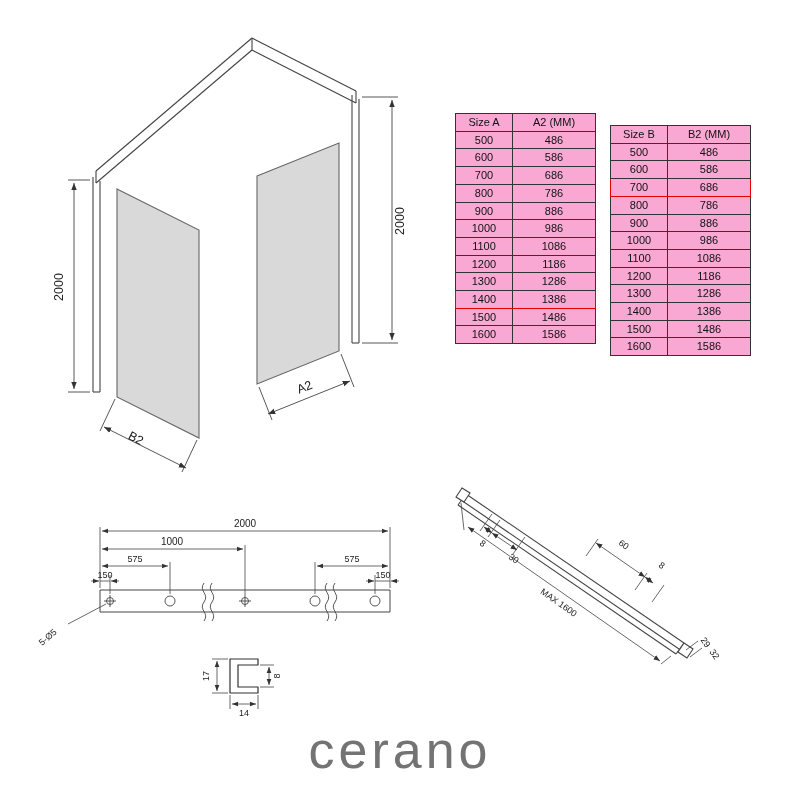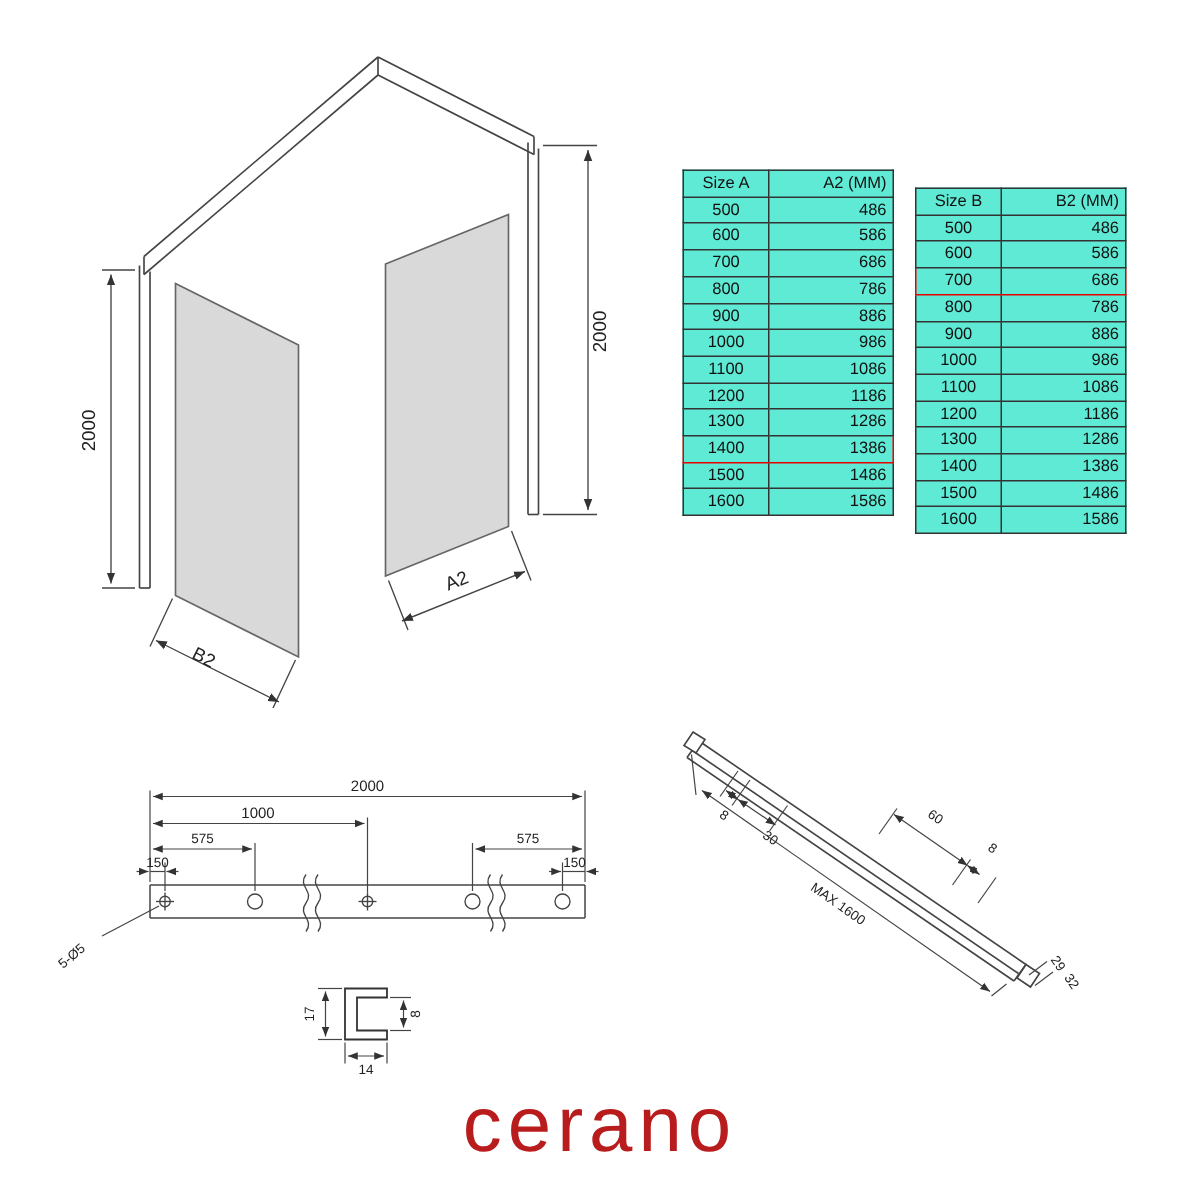--- a/index.html
+++ b/index.html
@@ -7,33 +7,33 @@
     width:800px; height:800px; position:relative; background:#fff; overflow:hidden;
     font-family:"Liberation Sans", sans-serif; color:#111;
   }
   .sheet { position:absolute; inset:0; }
   svg.drawings { position:absolute; left:0; top:0; }
   svg text { font-family:"Liberation Sans", sans-serif; fill:#222; }
   .dim-label   { font-size:12.5px; }
   .dim-label-md{ font-size:10px; }
   .dim-label-sm{ font-size:9px; }
 
-  .spec-table { position:absolute; border-collapse:collapse; background:#5eead4;
+  .spec-table { position:absolute; border-collapse:collapse; background:#f9a8d4;
                 font-size:11px; color:#111; }
   .spec-table th, .spec-table td {
     border:1px solid #333; text-align:center; font-weight:normal;
     padding:0 4px; height:16.7px; line-height:16.7px; min-width:48px;
   }
-  .spec-table th:last-child, .spec-table td:last-child { min-width:74px;text-align:right; }
+  .spec-table th:last-child, .spec-table td:last-child { min-width:74px; }
   .spec-table tr.hl td { border-top:1.8px solid #e60000; border-bottom:1.8px solid #e60000; }
   .spec-table tr.hl td:first-child { border-left:1.8px solid #e60000; }
   .spec-table tr.hl td:last-child  { border-right:1.8px solid #e60000; }
 
   .logo { position:absolute; top:720px; left:0; width:100%; text-align:center;
-          font-size:52px; font-weight:200; letter-spacing:4px; color:#b91c1c; }
+          font-size:52px; font-weight:200; letter-spacing:4px; color:#737373; }
 </style>
 </head>
 <body>
 
 <div class="sheet">
 
   <svg class="drawings" width="800" height="800" viewBox="0 0 800 800">
     <defs>
       <marker id="arr" viewBox="0 0 10 10" refX="9" refY="5" markerWidth="9" markerHeight="9" orient="auto-start-reverse">
         <path d="M0,1.5 L9,5 L0,8.5 Z" fill="#333"></path>

